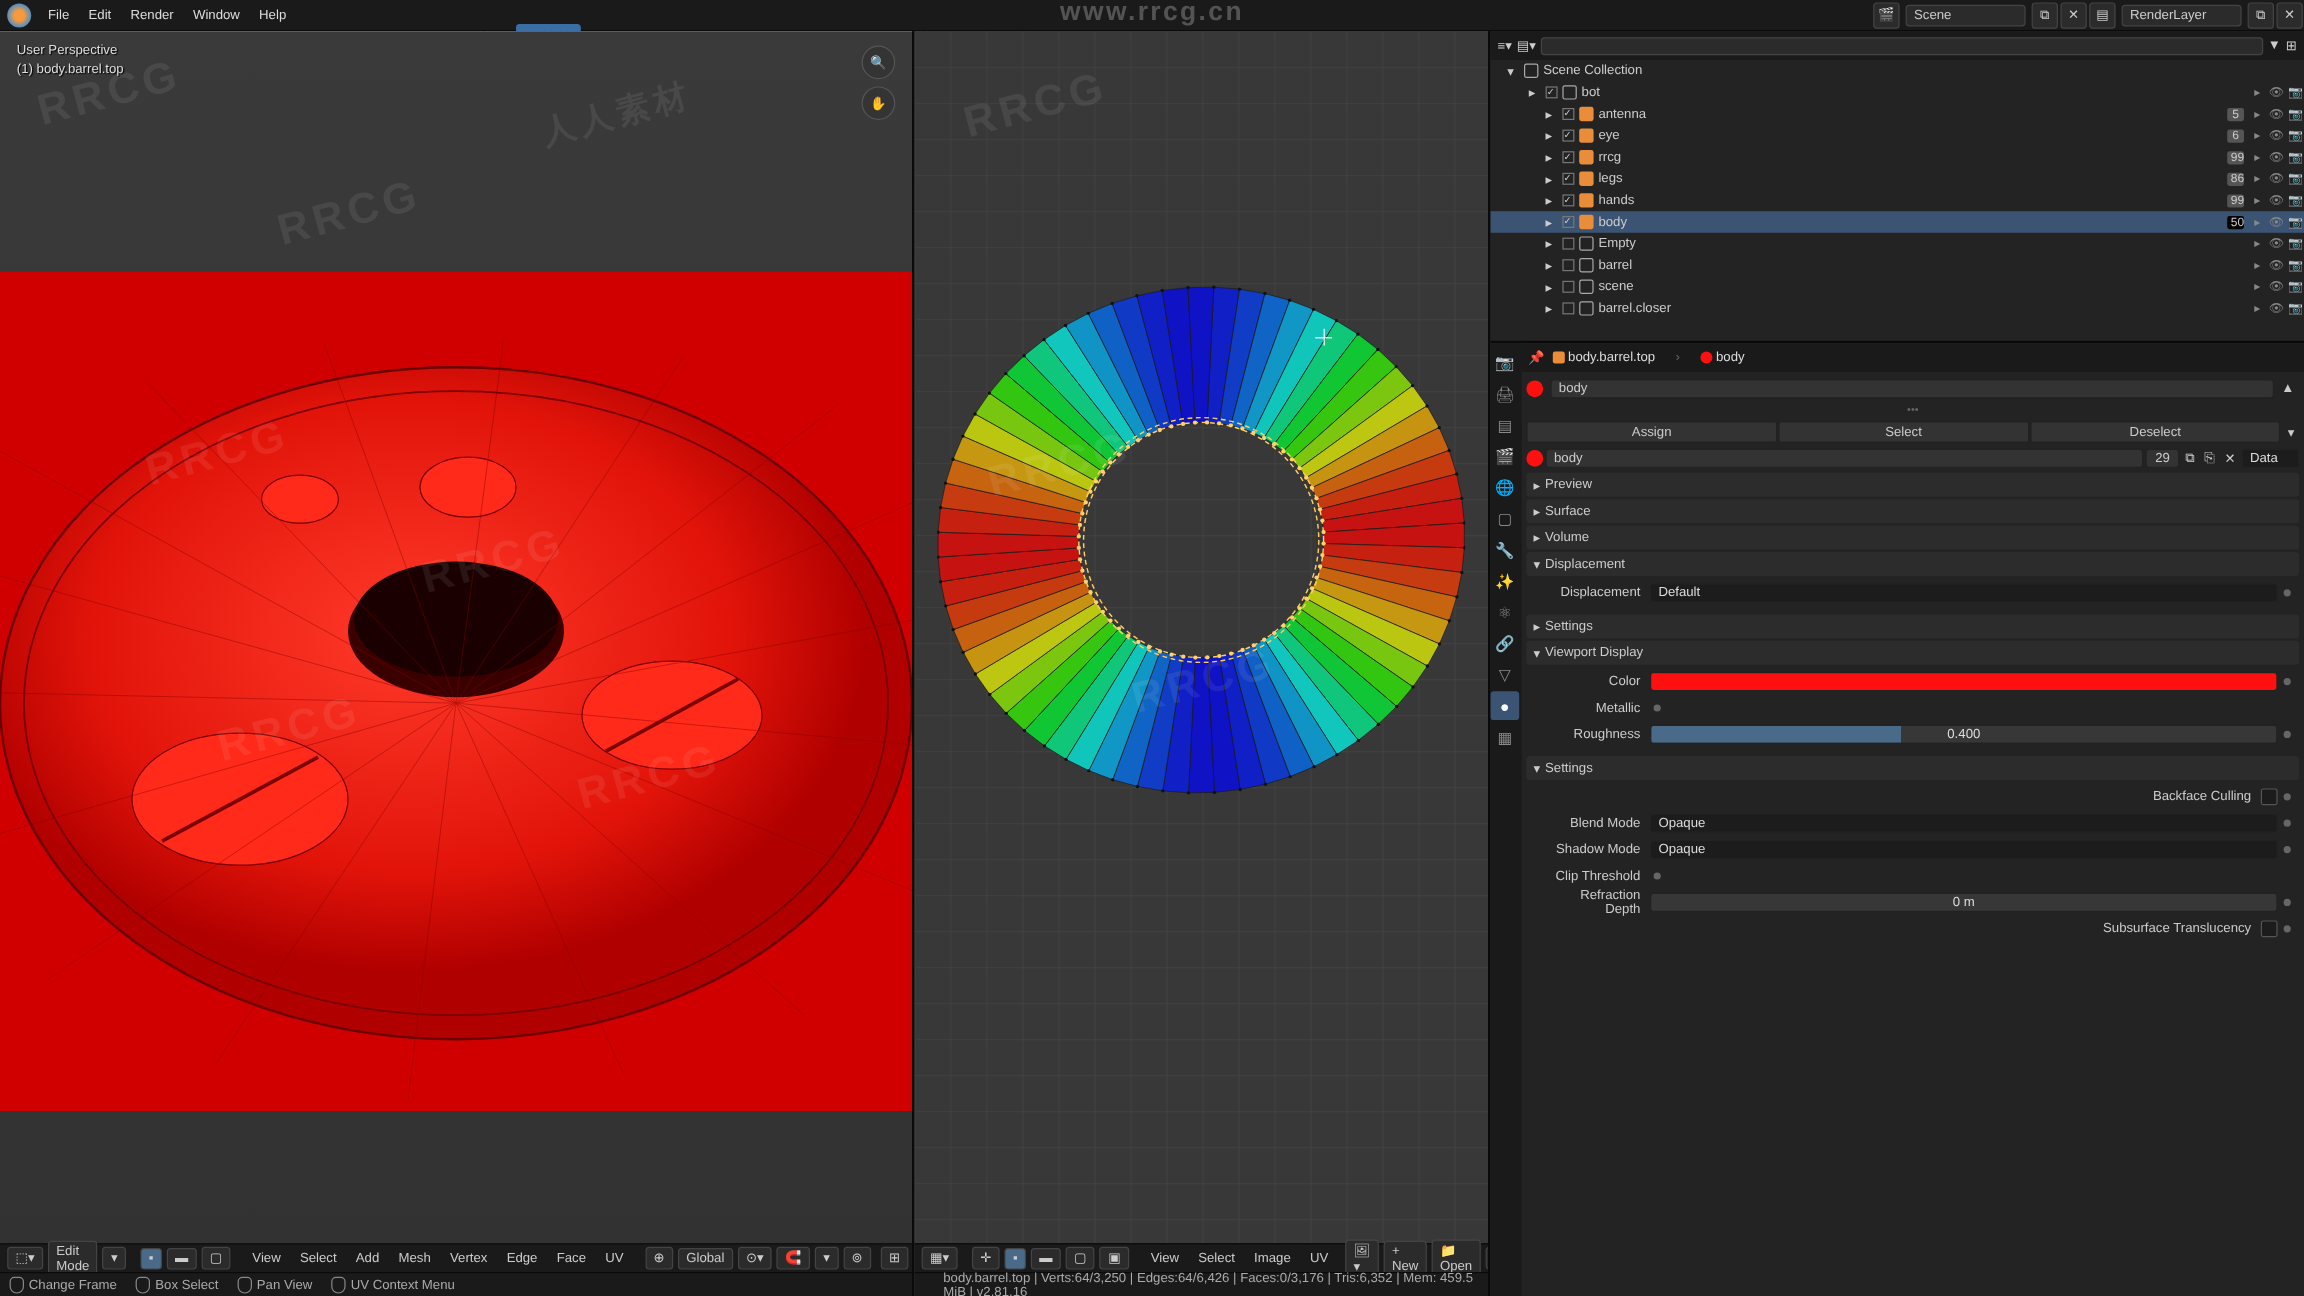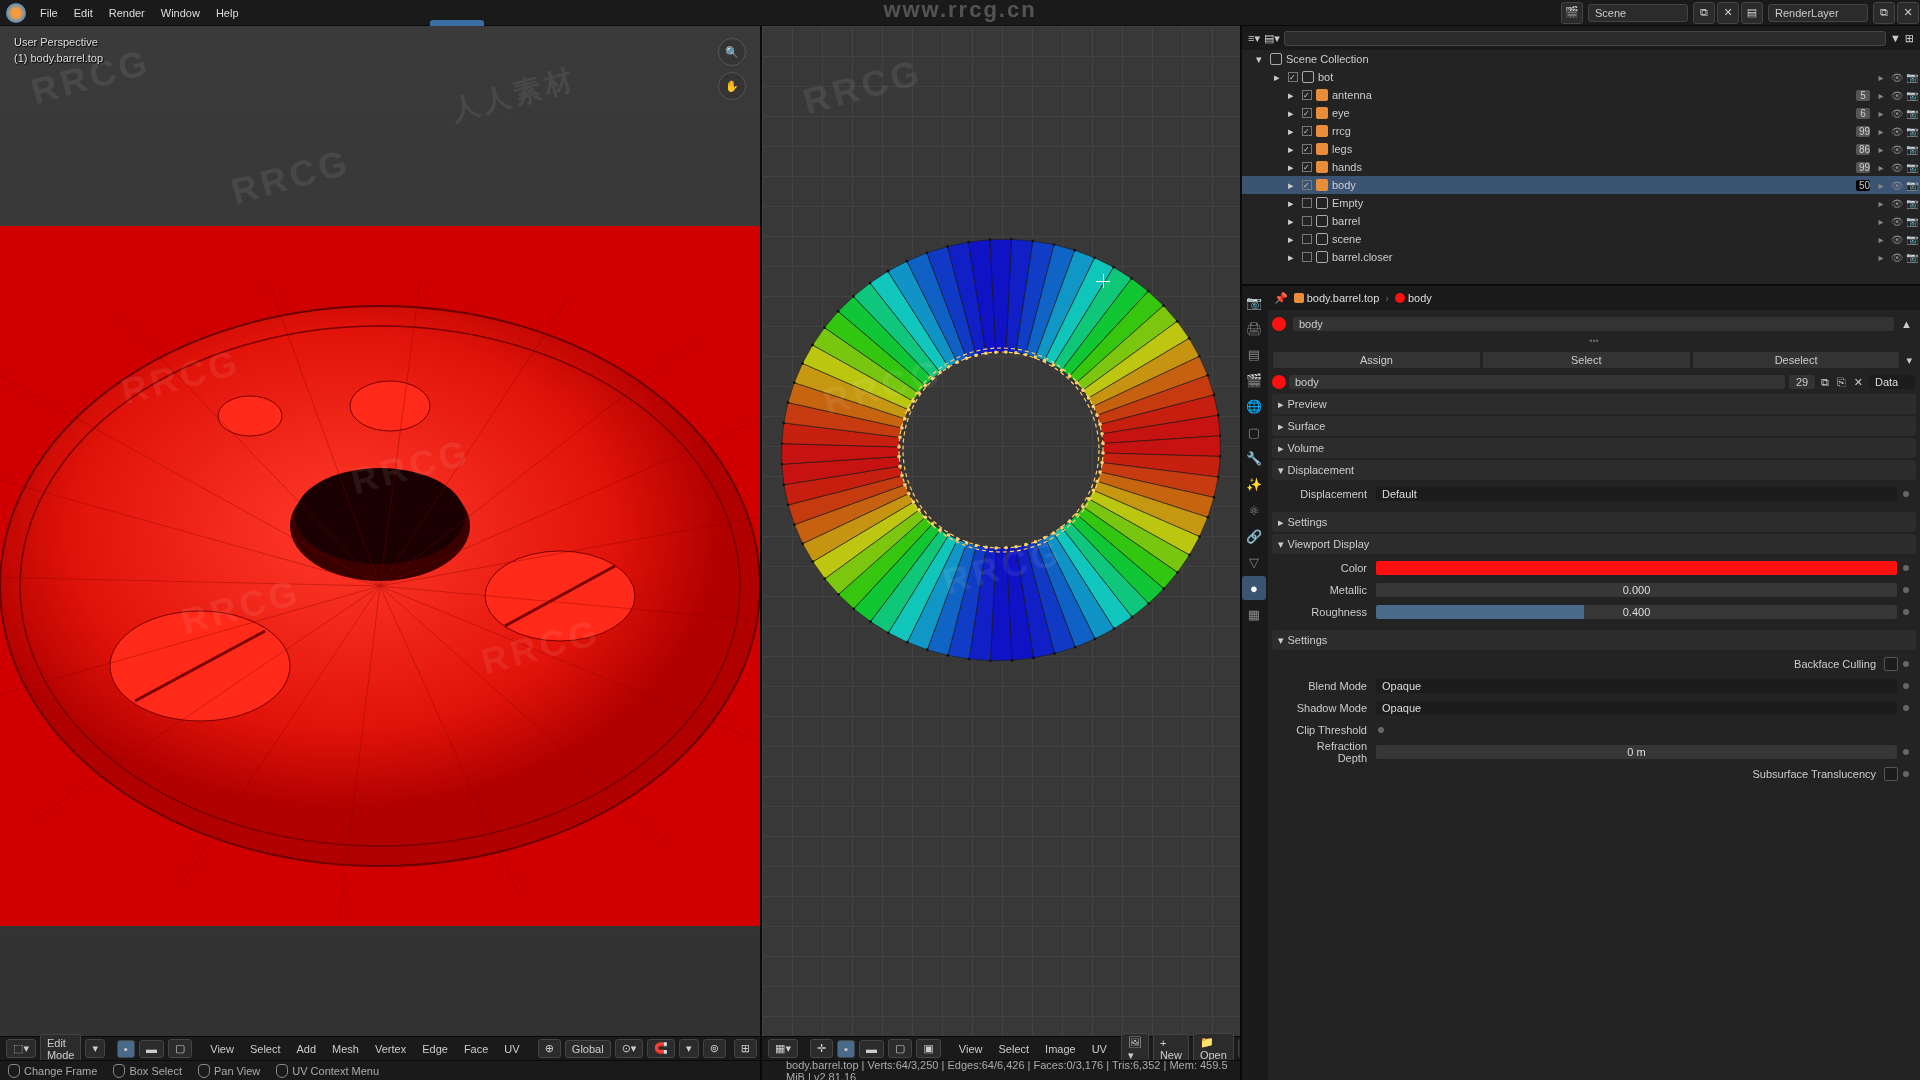--- a/index.html
+++ b/index.html
@@ -66,21 +66,21 @@
 .tree-row .ri { width: 14px; color: #888; font-size: 10px; text-align: center; }
 .tree-row.sel { background: #3b5474; }
 
 .properties { flex: 1; background: #232323; display: flex; overflow: hidden; }
 .prop-tabs { width: 26px; background: #1a1a1a; display: flex; flex-direction: column; padding-top: 4px; gap: 2px; }
 .prop-tab { width: 24px; height: 24px; display: flex; align-items: center; justify-content: center; color: #888; border-radius: 3px; font-size: 13px; }
 .prop-tab.active { background: #3b5474; color: #fff; }
 .prop-body { flex: 1; overflow-y: auto; padding: 4px; }
 
 .prop-header { height: 24px; background: #1a1a1a; display: flex; align-items: center; padding: 0 6px; gap: 6px; margin: -4px -4px 4px -4px; }
-.prop-breadcrumb { flex: 1; display: flex; align-items: center; gap: 6px; font-size: 11px; }
+.prop-breadcrumb { flex: 1; display: flex; align-items: center; gap: 17px; font-size: 11px; }
 .prop-breadcrumb .bc-item { display: flex; align-items: center; gap: 3px; color: #ddd; }
 .prop-breadcrumb .bc-sep { color: #666; }
 
 .prop-field-row { display: flex; align-items: center; height: 20px; margin-bottom: 2px; gap: 2px; }
 .prop-field-row .label { flex: 0 0 85px; text-align: right; padding-right: 6px; color: #ccc; font-size: 11px; }
 .prop-field-row .field { flex: 1; background: #333; border: 1px solid #222; padding: 1px 6px; border-radius: 3px; font-size: 11px; }
 .prop-field-row .btn-row { flex: 1; display: flex; gap: 1px; }
 .prop-field-row .btn-row .btn { flex: 1; background: #333; border: 1px solid #222; padding: 2px; text-align: center; font-size: 11px; border-radius: 2px; }
 
 .panel-header { display: flex; align-items: center; height: 20px; background: #2c2c2c; padding: 0 6px; margin-top: 2px; border-radius: 3px; }
@@ -724,21 +724,20 @@
             <span>Viewport Display</span>
           </div>
         <div class="panel-body">
           <div class="prop-field-row">
             <div class="label">Color</div>
             <div class="color-swatch"></div>
             <span class="dot"></span>
           </div>
           <div class="prop-field-row">
             <div class="label">Metallic</div>
-            <div class="num-field">0.000</div>
             <span class="dot"></span>
           </div>
           <div class="prop-field-row">
             <div class="label">Roughness</div>
             <div class="num-field highlight">0.400</div>
             <span class="dot"></span>
           </div>
         </div>
         <div class="panel-header">
             <span class="tri">▾</span>

